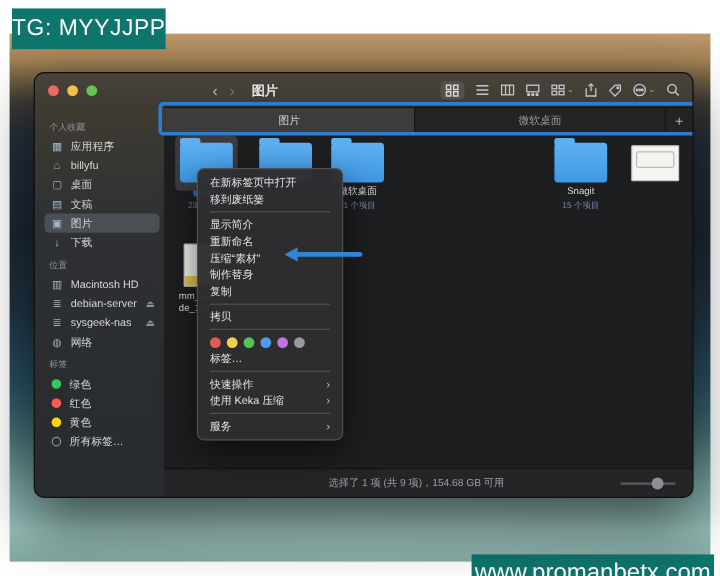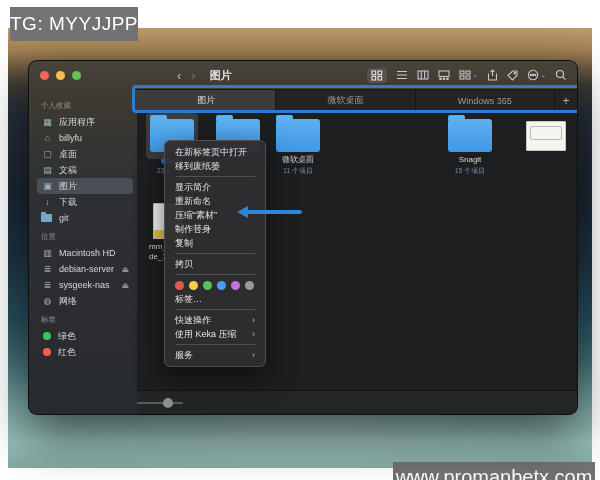--- a/index.html
+++ b/index.html
@@ -11,21 +11,21 @@
   .wallpaper { position:absolute; left:8px; top:28px; width:584px; height:440px;
     background:linear-gradient(180deg,
       #c29a66 0%, #a5814f 5%, #6d5a3c 9%, #3c3a33 13%,
       #242e3b 20%, #1a2736 38%, #1d3344 52%, #255063 66%,
       #3d6f75 76%, #6fa39f 86%, #8fbcb4 94%, #7aa89f 100%);
     filter:saturate(.9); }
   .wallpaper:after { content:""; position:absolute; inset:0;
     background:radial-gradient(120% 40% at 50% 88%, rgba(255,255,255,.18), transparent 60%); }
 
   
-  .badge { position:absolute; background:#737373; color:#fff; display:flex;
+  .badge { position:absolute; background:#0f766e; color:#fff; display:flex;
            align-items:center; justify-content:center; }
   .badge.tg { left:10px; top:7px; width:128px; height:34px; font-size:19px; letter-spacing:.5px; }
   .badge.site { left:393px; top:442px; width:202px; height:31px; font-size:20px;margin-top:20px; }
 
   
   .window { position:absolute; left:28px; top:60px; width:550px; height:355px;
     border-radius:9px; overflow:hidden; box-shadow:0 22px 50px rgba(0,0,0,.55);
     background:#1e1f21; border:1px solid rgba(0,0,0,.55); }
 
   .titlebar { position:absolute; left:0; top:0; width:100%; height:28px;
@@ -82,21 +82,21 @@
   .ilabel { font-size:8px; color:#d9dadc; line-height:1.25; word-break:break-all; }
   .ilabel .pill { background:#2a69c9; color:#fff; border-radius:3px; padding:0 3px; }
   .icount { font-size:7px; color:#7c87ae; margin-top:1px; }
   .thumb { width:30px; height:36px; margin:4px auto 3px; background:#f5f4f0;
     border:1px solid #c9c9c9; border-radius:1px; position:relative; }
   .thumb.qr:after { content:""; position:absolute; left:0; right:0; bottom:0; height:8px; background:#e8c84a; }
   .thumb.wide { width:40px; height:30px; margin-top:8px; }
   .thumb.wide:after { content:""; position:absolute; inset:4px 3px 10px 3px; border:1px solid #b9b9b9; border-radius:2px; }
 
   
-  .menu { position:absolute; left:135px; top:79px; width:102px; z-index:30;
+  .menu { position:absolute; left:135px; top:79px; width:122px; z-index:30;
     background:rgba(45,45,47,.97); border:1px solid #505052; border-radius:6px;
     padding:4px 0; box-shadow:0 10px 28px rgba(0,0,0,.55); }
   .mi { display:flex; align-items:center; height:14px; padding:0 10px;
     color:#e4e4e6; font-size:9px; white-space:nowrap; }
   .mi .sub { margin-left:auto; color:#bdbdc0; font-size:9px; }
   .msep { height:1px; background:#515154; margin:3px 10px; }
   .tagrow { display:flex; gap:5px; padding:3px 10px 2px; }
   .tagdot { width:9px; height:9px; border-radius:50%; }
 
   
@@ -222,21 +222,20 @@
                 <line x1="7.6" y1="7.6" x2="10.6" y2="10.6"></line>
               </g>
             </svg>
         </span>
       </div>
     </div>
 
     <div class="tabbar">
       <div class="tab active">图片</div>
       <div class="tab">微软桌面</div>
-      <div class="tab">Windows 365</div>
       <div class="newtab">+</div>
     </div>
 
     <div class="annotation-rect"></div>
 
     <div class="sidebar">
       <div class="sb-header">个人收藏</div>
       <div class="sb-item">
         <span class="sb-ico">▦</span>
         <span>应用程序</span>
@@ -254,24 +253,20 @@
         <span>文稿</span>
       </div>
       <div class="sb-item selected">
         <span class="sb-ico">▣</span>
         <span>图片</span>
       </div>
       <div class="sb-item">
         <span class="sb-ico">↓</span>
         <span>下载</span>
       </div>
-      <div class="sb-item">
-        <span class="mini-folder"></span>
-        <span>git</span>
-      </div>
 
       <div class="sb-header">位置</div>
       <div class="sb-item">
         <span class="sb-ico" style="color:#aab0b6">▥</span>
         <span>Macintosh HD</span>
       </div>
       <div class="sb-item">
         <span class="sb-ico" style="color:#aab0b6">≣</span>
         <span>debian-server</span>
         <span class="sb-eject">⏏</span>
@@ -287,20 +282,28 @@
       </div>
 
       <div class="sb-header">标签</div>
       <div class="sb-item">
         <span class="dot" style="background-color: rgb(52, 199, 89);"></span>
         <span>绿色</span>
       </div>
       <div class="sb-item">
         <span class="dot" style="background-color: rgb(255, 91, 81);"></span>
         <span>红色</span>
+      </div>
+      <div class="sb-item">
+        <span class="dot" style="background-color: rgb(255, 214, 10);"></span>
+        <span>黄色</span>
+      </div>
+      <div class="sb-item">
+        <span class="dot outline"></span>
+        <span>所有标签…</span>
       </div>
     </div>
 
     <div class="content">
 
       <div class="citem" style="left:6px; top:2px;">
         <div class="sel-box"></div>
         <div class="fold" style="position:relative;"></div>
         <div class="ilabel"><span class="pill">素材</span></div>
         <div class="icount">23 个项目</div>
@@ -313,21 +316,21 @@
       </div>
 
       <div class="citem" style="left:132px; top:2px;">
         <div class="fold"></div>
         <div class="ilabel">微软桌面</div>
         <div class="icount">11 个项目</div>
       </div>
 
 
 
-      <div class="citem" style="left:304px; top:2px;">
+      <div class="citem" style="left:318px; top:2px;">
         <div class="fold"></div>
         <div class="ilabel">Snagit</div>
         <div class="icount">15 个项目</div>
       </div>
 
       <div class="citem" style="left:378px; top:2px; width:62px;">
         <div class="thumb wide"></div>
       </div>
 
       <div class="citem" style="left:6px; top:88px; width:50px;">
@@ -375,20 +378,21 @@
         <span class="sub">›</span>
       </div>
     </div>
 
     <div class="arrow">
       <div class="shaft"></div>
       <div class="head"></div>
     </div>
 
     <div class="statusbar">
+      <div class="status-text">选择了 1 项 (共 9 项)，154.68 GB 可用</div>
       <div class="zoomer">
         <div class="track"></div>
         <div class="knob"></div>
       </div>
     </div>
 
   </div>
 </div>
 
 </body></html>

